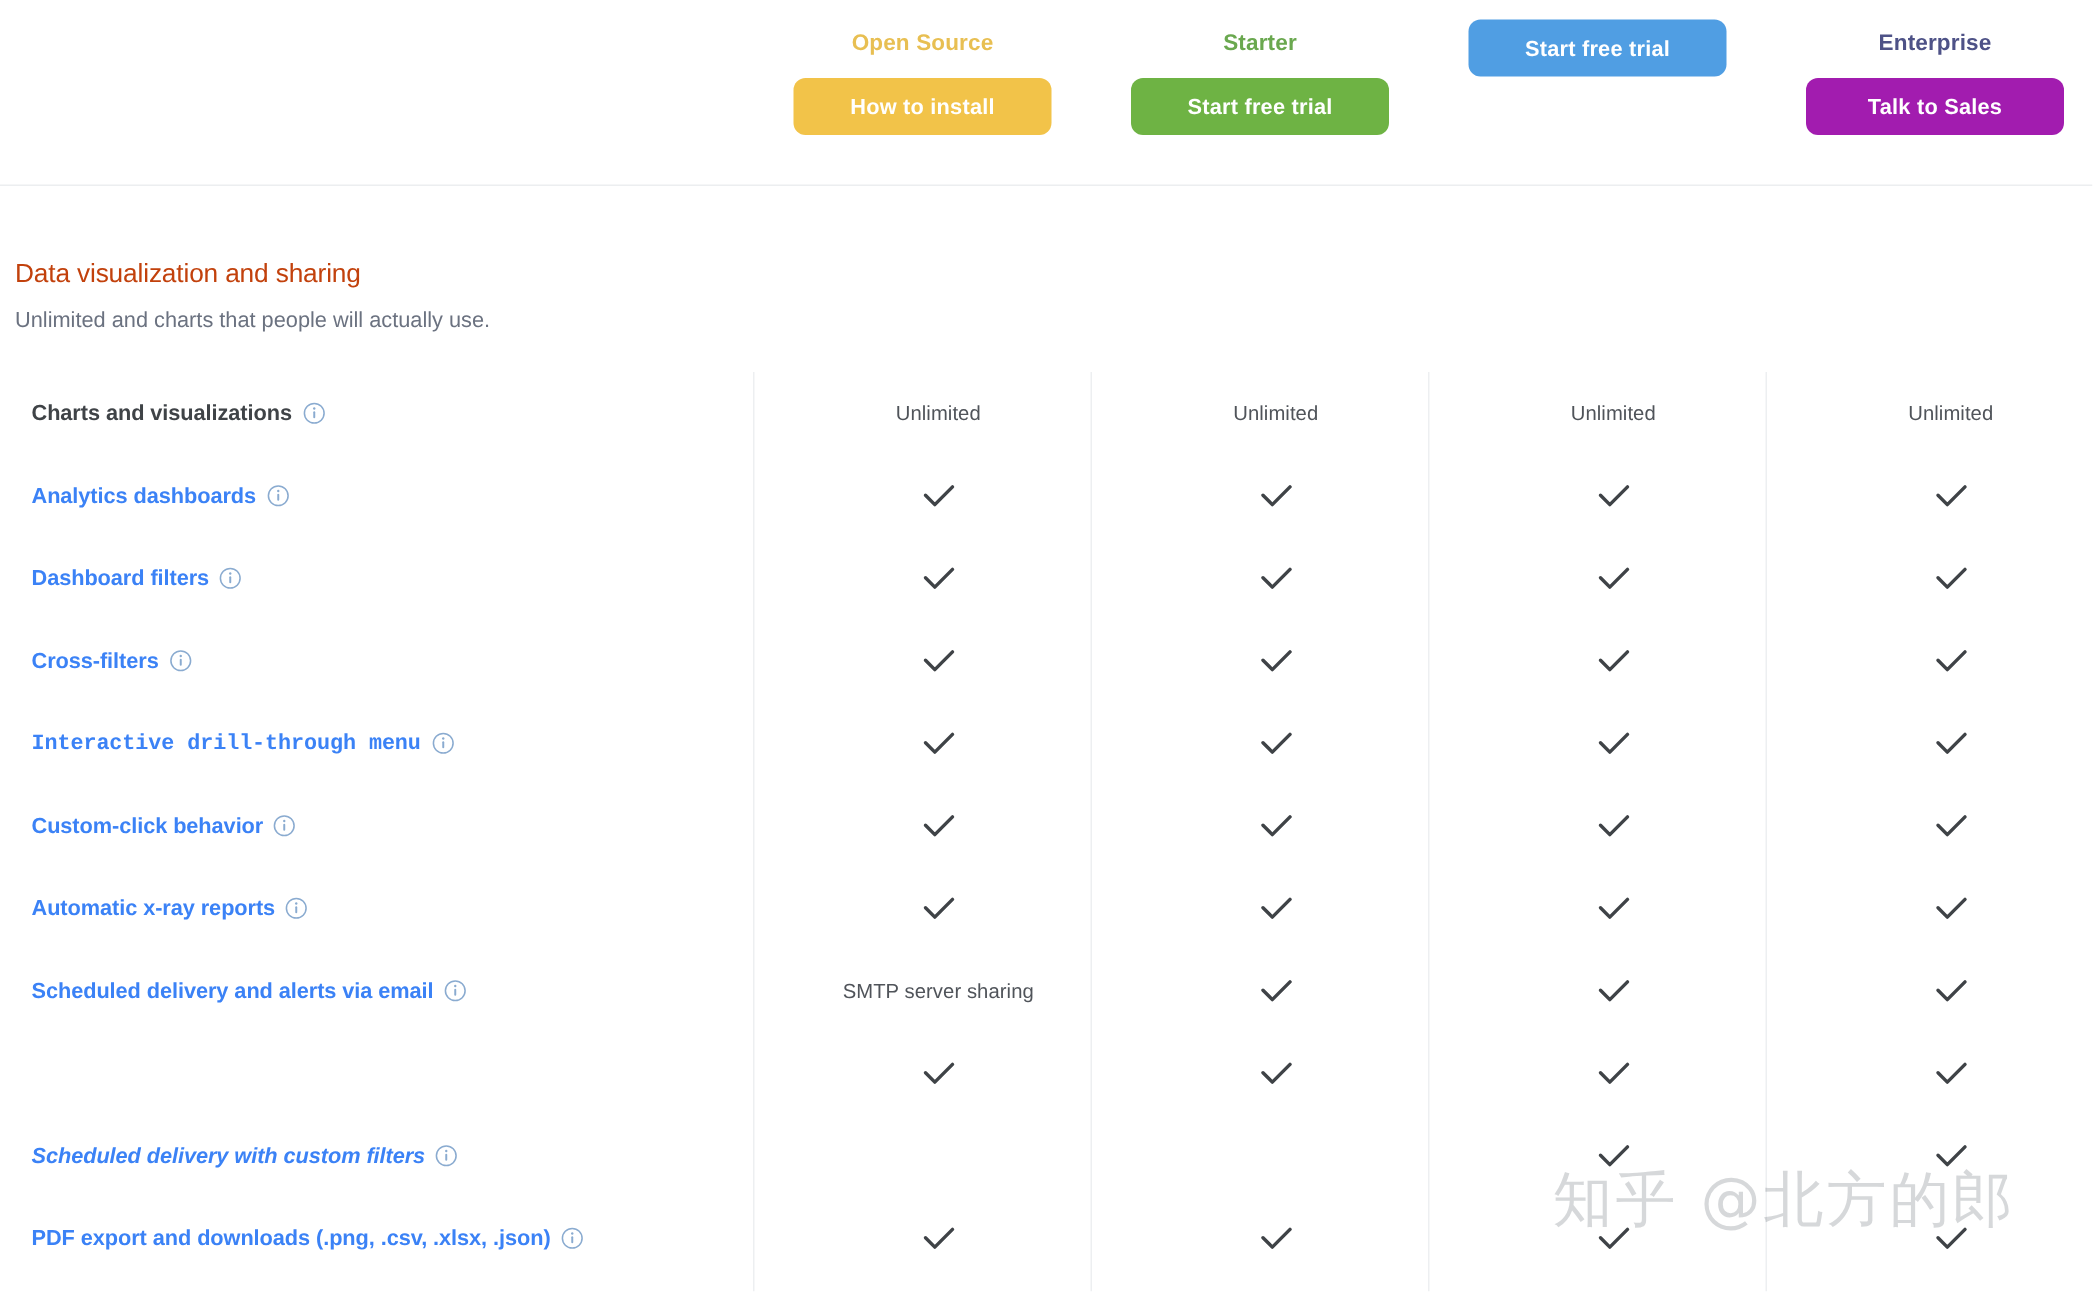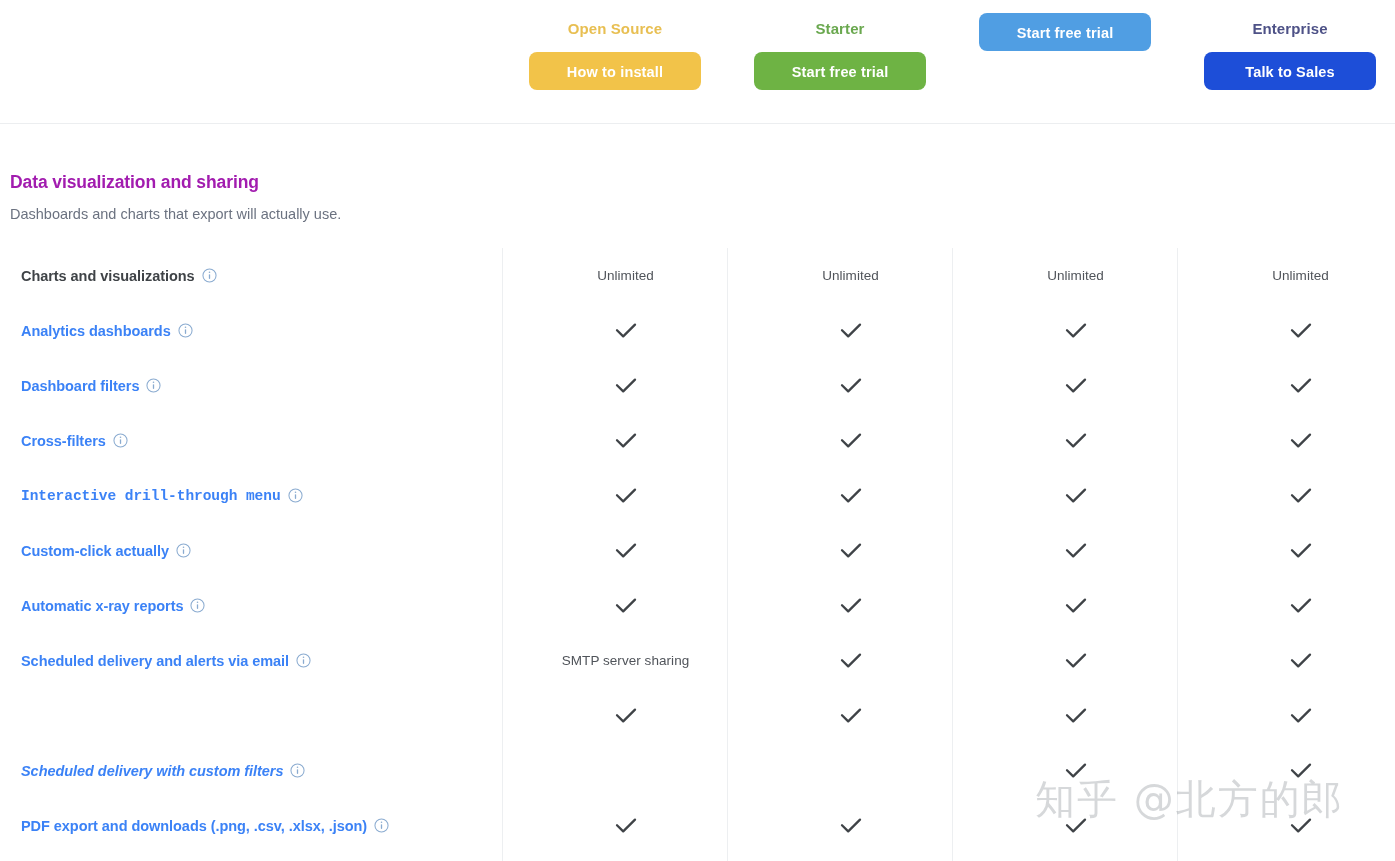--- a/index.html
+++ b/index.html
@@ -71,22 +71,22 @@
 
   
   .section-intro {
     position: absolute;
     left: 10px;
     top: 170px;
     width: 480px;
   }
   .section-title {
     font-size: 17.5px;
-    font-weight: 700;
-    color: #a21caf;
+    font-weight: 400;
+    color: #c2410c;
     line-height: 24px;
     letter-spacing: -.1px;
   }
   .section-sub {
     margin-top: 10px;
     font-size: 14.5px;
     color: #6b7280;
     line-height: 20px;
   }
 
@@ -196,27 +196,27 @@
     </div>
     <div class="plan-col c1">
       <span class="plan-name" style="color: rgb(106, 168, 79);">Starter</span>
       <button class="plan-cta" style="background: rgb(110, 179, 68);">Start free trial</button>
     </div>
     <div class="plan-col c2">
       <button class="plan-cta" style="background: rgb(80, 158, 227);">Start free trial</button>
     </div>
     <div class="plan-col c3">
       <span class="plan-name" style="color: rgb(78, 82, 135);">Enterprise</span>
-      <button class="plan-cta" style="background: #1d4ed8;">Talk to Sales</button>
+      <button class="plan-cta" style="background: #a21caf;">Talk to Sales</button>
     </div>
   </div>
 
   <div class="section-intro">
     <div class="section-title">Data visualization and sharing</div>
-    <div class="section-sub">Dashboards and charts that export will actually use.</div>
+    <div class="section-sub">Unlimited and charts that people will actually use.</div>
   </div>
 
   <div class="table">
     <div class="col-divider d0"></div>
     <div class="col-divider d1"></div>
     <div class="col-divider d2"></div>
     <div class="col-divider d3"></div>
     <div id="rows-host">
         <div class="row" style="top: 0px;">
           <div class="row-label plain">
@@ -397,21 +397,21 @@
           <div class="cell k3">
             <span class="check">
               <svg width="22" height="17" viewBox="0 0 22 17" fill="none">
                 <path d="M2 8.2 L8.2 14.4 L20 2.6" stroke="#3f4347" stroke-width="2.3" stroke-linecap="round" stroke-linejoin="round"></path>
               </svg>
             </span>
           </div>
         </div>
         <div class="row" style="top: 275px;">
           <div class="row-label">
-            <span>Custom-click actually</span>
+            <span>Custom-click behavior</span>
             <span class="info-icon">
               <svg width="15" height="15" viewBox="0 0 16 16" fill="none">
                 <circle cx="8" cy="8" r="7" stroke="#8aabd0" stroke-width="1.1"></circle>
                 <circle cx="8" cy="4.6" r="0.85" fill="#8aabd0"></circle>
                 <rect x="7.3" y="6.6" width="1.4" height="5" rx="0.7" fill="#8aabd0"></rect>
               </svg>
             </span>
           </div>
           <div class="cell k0">
             <span class="check">

